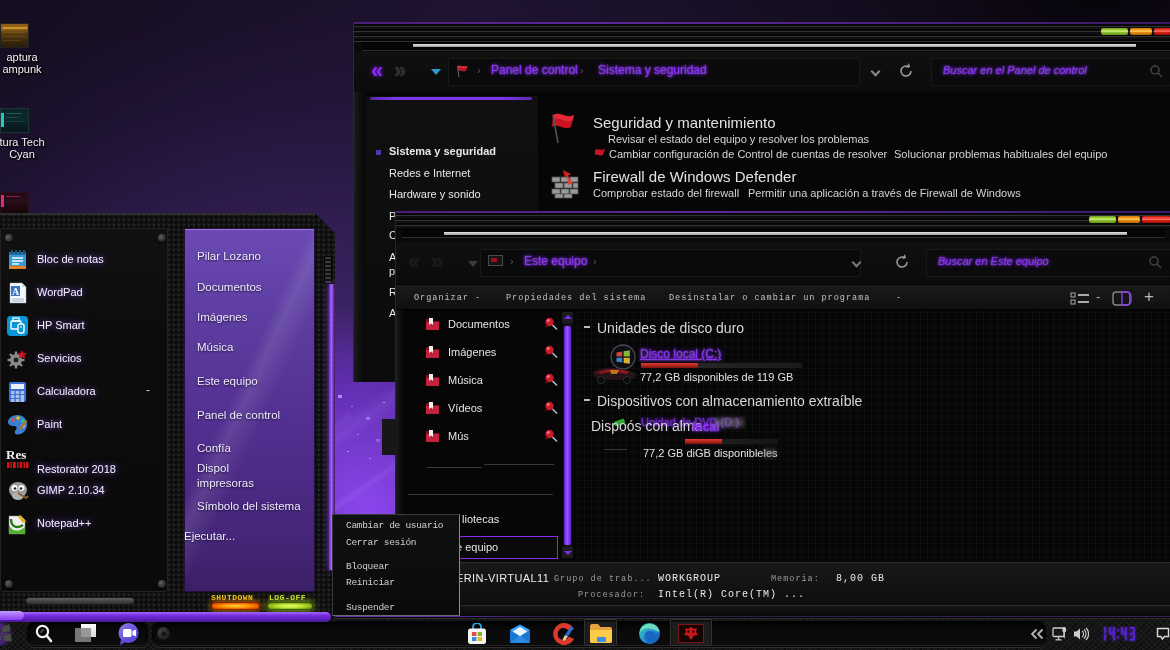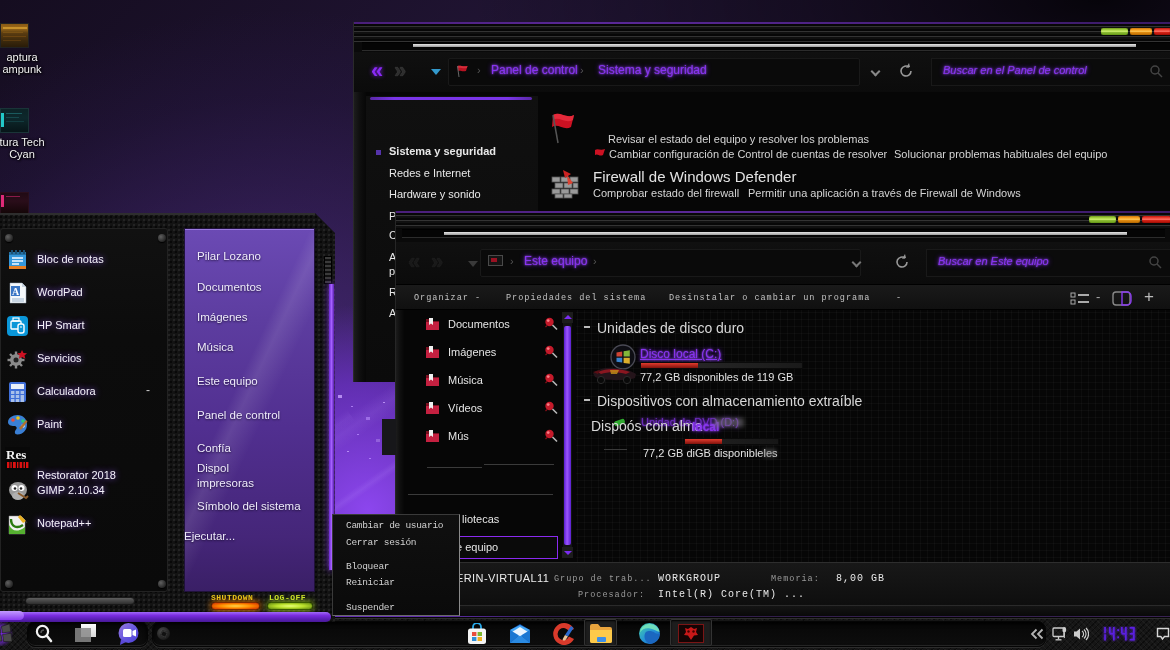--- a/index.html
+++ b/index.html
@@ -123,20 +123,21 @@
     <div class="sideitem" style="left:23px;top:154px;white-space:normal;width:140px;line-height:14px;">Apariencia y personalización</div>
     <div class="sideitem" style="left:23px;top:190px;">Reloj y región</div>
     <div class="sideitem" style="left:23px;top:211px;">Accesibilidad</div>
   </div>
 
   <svg class="abs" style="left:196px;top:91px;" width="26" height="32" viewBox="0 0 26 32">
     <path d="M3 2 C10 -2 16 6 24 2 L21 14 C14 18 8 10 2 14 Z" fill="#cc1122"></path>
     <path d="M3 2 C10 -2 16 6 24 2 L23 7 C15 11 9 3 3 7 Z" fill="#ee3344" opacity=".7"></path>
     <line x1="3" y1="2" x2="8" y2="30" stroke="#555" stroke-width="1.5"></line>
   </svg>
+  <div class="cptxt" style="left:239px;top:92px;font-size:15px;">Seguridad y mantenimiento</div>
   <div class="cptxt" style="left:254px;top:111px;font-size:11px;color:#d5d5d5;">Revisar el estado del equipo y resolver los problemas</div>
   <svg class="abs" style="left:240px;top:126px;" width="12" height="12" viewBox="0 0 12 12">
       <path d="M1 2 C4 0 6 3 11 1 L9 7 C5 9 4 5 1 7 Z" fill="#cc1122"></path>
     </svg>
   <div class="cptxt" style="left:255px;top:126px;font-size:11px;color:#d5d5d5;">Cambiar configuración de Control de cuentas de resolver</div>
   <div class="cptxt" style="left:540px;top:126px;font-size:11px;color:#d5d5d5;">Solucionar problemas habituales del equipo</div>
   <div class="cptxt" style="left:239px;top:146px;font-size:15px;">Firewall de Windows Defender</div>
   <svg class="abs" style="left:197px;top:147px;" width="28" height="30" viewBox="0 0 28 30">
     <g fill="#9a9a9a" stroke="#555" stroke-width=".8">
       <rect x="1" y="8" width="8" height="5"></rect>
@@ -408,21 +409,21 @@
       <g fill="#dd1111">
           <rect x="2" y="15" width="2.4" height="6"></rect>
           <rect x="5.4" y="15" width="1.4" height="6"></rect>
           <rect x="8" y="15" width="2.8" height="6"></rect>
           <rect x="12" y="15" width="1.4" height="6"></rect>
           <rect x="14.6" y="15" width="2.6" height="6"></rect>
           <rect x="18.4" y="15" width="1.6" height="6"></rect>
           <rect x="21" y="15" width="2.4" height="6"></rect>
         </g>
     </svg>
-    <div class="smlitem" style="left:37px;top:241px;">Restorator 2018</div>
+    <div class="smlitem" style="left:37px;top:235px;">Restorator 2018</div>
     <svg class="abs" style="left:7px;top:252px;" width="22" height="22" viewBox="0 0 22 22">
       <ellipse cx="11" cy="10" rx="9" ry="8" fill="#9a9a9a"></ellipse>
       <ellipse cx="11" cy="16" rx="6" ry="4" fill="#b0b0b0"></ellipse>
       <circle cx="7.5" cy="8" r="3" fill="#fff"></circle>
         <circle cx="14.5" cy="8" r="3" fill="#fff"></circle>
       <circle cx="8" cy="8.5" r="1.3" fill="#222"></circle>
         <circle cx="14" cy="8.5" r="1.3" fill="#222"></circle>
       <path d="M11 13 L19 18 L21 16" stroke="#8a5a2a" stroke-width="2" fill="none"></path>
     </svg>
     <div class="smlitem" style="left:37px;top:256px;">GIMP 2.10.34</div>

